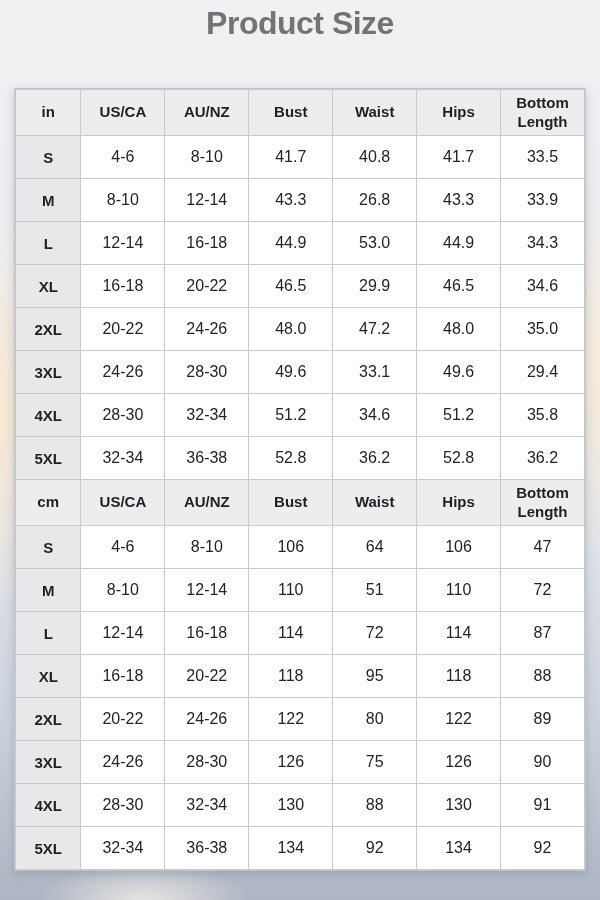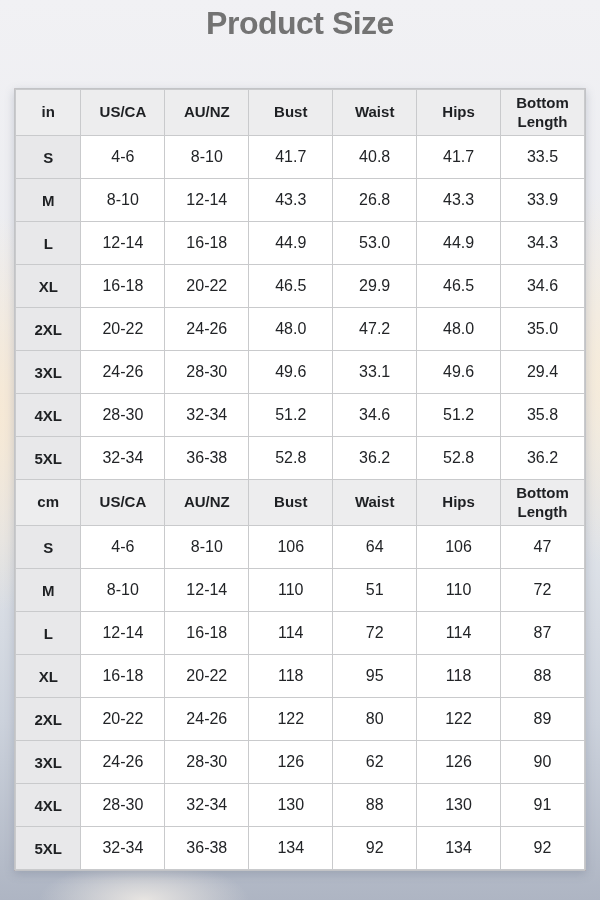--- a/index.html
+++ b/index.html
@@ -224,21 +224,21 @@
       <td class="c-val">122</td>
       <td class="c-val">80</td>
       <td class="c-val">122</td>
       <td class="c-val">89</td>
     </tr>
     <tr>
       <td class="c-size">3XL</td>
       <td class="c-val">24-26</td>
       <td class="c-val">28-30</td>
       <td class="c-val">126</td>
-      <td class="c-val">62</td>
+      <td class="c-val">75</td>
       <td class="c-val">126</td>
       <td class="c-val">90</td>
     </tr>
     <tr>
       <td class="c-size">4XL</td>
       <td class="c-val">28-30</td>
       <td class="c-val">32-34</td>
       <td class="c-val">130</td>
       <td class="c-val">88</td>
       <td class="c-val">130</td>

